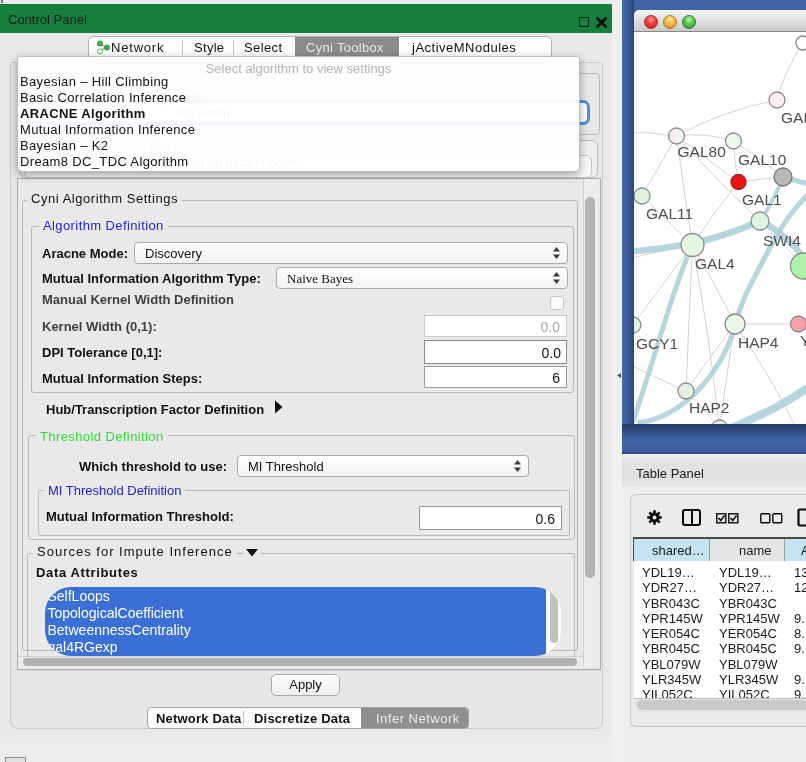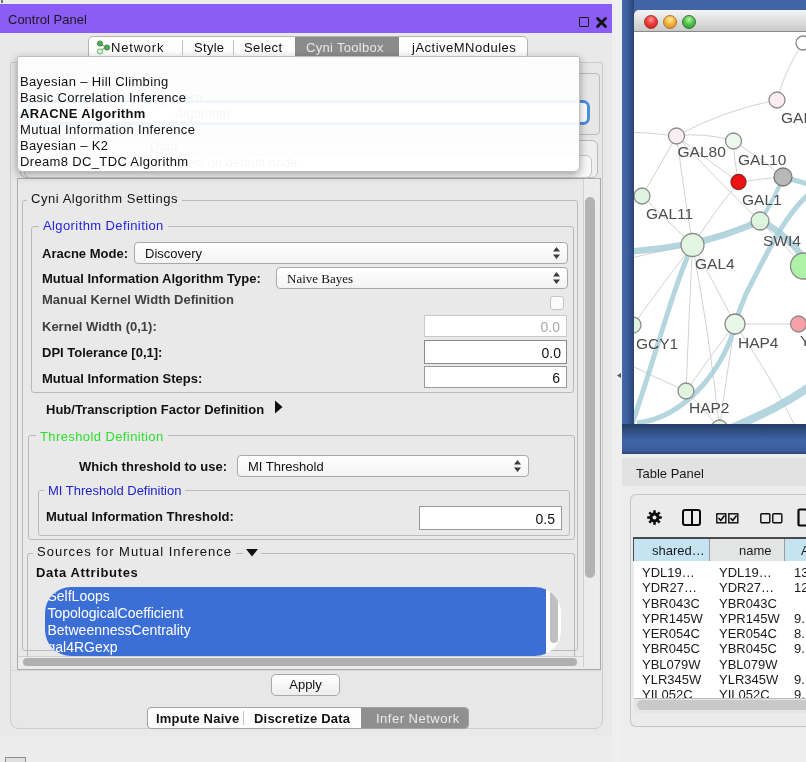--- a/index.html
+++ b/index.html
@@ -16,33 +16,33 @@
          border:1px solid #a9a9a9;border-radius:4px;
          font-size:13px;color:#111;}
   .combo span.tx{position:absolute;left:10px;top:3px;}
   .tfield{position:absolute;background:#fff;font-size:14px;color:#111;
           text-align:right;box-sizing:border-box;}
 </style>
 </head>
 <body>
 
 <div class="abs" style="left:1px;top:0;width:2px;height:3px;background:#777;"></div>
-<div class="abs" style="left:0;top:4px;width:612px;height:29px;background:#8b5cf6;border-bottom:2px solid #6d28d9;">
+<div class="abs" style="left:0;top:4px;width:612px;height:29px;background:#15803d;border-bottom:2px solid #6d28d9;">
   <div class="abs" style="left:8px;top:8px;font-size:13px;color:#1a1a1a;">Control Panel</div>
 
   <div class="abs" style="left:579px;top:13px;width:8px;height:8px;border:1.8px solid #1a1a1a;border-radius:1px;"></div>
 
   <svg class="abs" style="left:595px;top:12px;" width="13" height="13" viewBox="0 0 13 13">
     <path d="M2.5 2.5 L10.5 10.5 M10.5 2.5 L2.5 10.5" stroke="#111" stroke-width="2.8" stroke-linecap="round"></path>
   </svg>
 </div>
 
 <div class="abs" style="left:0;top:33px;width:612px;height:704px;background:#e9e9e9;"></div>
 
-<div class="abs" style="left:88px;top:36px;width:438px;height:21px;background:#fdfdfd;border:1px solid #b3b3b3;border-radius:5px;overflow:hidden;">
+<div class="abs" style="left:88px;top:36px;width:438px;height:21px;background:#fdfdfd;border:1px solid #b3b3b3;border-radius:5px;overflow:hidden;padding-left:24px;">
   <svg class="abs" style="left:7px;top:3px;" width="15" height="15" viewBox="0 0 15 15">
     <path d="M4 4 L10 7 M4 11 L10 7" stroke="#9b9b9b" stroke-width="1.2" fill="none"></path>
     <circle cx="4" cy="3.5" r="2.6" fill="#4caf50" stroke="#2e7d32" stroke-width="0.8"></circle>
     <circle cx="4" cy="11.5" r="2.6" fill="#dff2df" stroke="#4caf50" stroke-width="0.8"></circle>
     <circle cx="11" cy="7.5" r="2.6" fill="#4caf50" stroke="#2e7d32" stroke-width="0.8"></circle>
   </svg>
   <div class="abs lbl" style="left:22px;top:3px;letter-spacing:0.8px;">Network</div>
   <div class="abs" style="left:93px;top:3px;width:1px;height:15px;background:#c3c3c3;"></div>
   <div class="abs lbl" style="left:105px;top:3px;letter-spacing:0.3px;">Style</div>
   <div class="abs" style="left:144px;top:3px;width:1px;height:15px;background:#c3c3c3;"></div>
@@ -115,49 +115,50 @@
   <span class="tx">MI Threshold</span>
     <svg style="position:absolute;right:7px;top:4px;" width="7" height="12" viewBox="0 0 7 12">
       <path d="M3.5 0 L7 4.4 L0 4.4 Z" fill="#3a3a3a"></path>
       <path d="M3.5 12 L7 7.6 L0 7.6 Z" fill="#3a3a3a"></path>
     </svg>
 </div>
 
 <div class="grp" style="left:38px;top:490px;width:530px;height:44px;"></div>
 <div class="gtitle" style="left:44px;top:484px;font-size:13px;color:#2222cc;">MI Threshold Definition</div>
 <div class="abs blbl" style="left:46px;top:509px;">Mutual Information Threshold:</div>
-<div class="tfield" style="left:419px;top:506px;width:143px;height:24px;border:1px solid #9a9a9a;padding:4px 6px 0 0;">0.5</div>
+<div class="tfield" style="left:419px;top:506px;width:143px;height:24px;border:1px solid #9a9a9a;padding:4px 6px 0 0;">0.6</div>
 
 <div class="grp" style="left:27px;top:553px;width:546px;height:103px;border-bottom:none;border-radius:3px 3px 0 0;"></div>
-<div class="gtitle lbl" style="left:33px;top:545px;letter-spacing:1.0px;">Sources for Mutual Inference</div>
+<div class="gtitle lbl" style="left:33px;top:545px;letter-spacing:1.0px;">Sources for Impute Inference</div>
 <svg class="abs" style="left:243px;top:547px;background:#e9e9e9;" width="18" height="11" viewBox="0 0 18 11">
     <path d="M3 2 L15 2 L9 9.5 Z" fill="#111"></path>
   </svg>
 <div class="abs blbl" style="left:36px;top:565px;letter-spacing:0.65px;">Data Attributes</div>
 
 <div class="abs" style="left:45px;top:587px;width:516px;height:69px;background:#fff;overflow:hidden;border-radius:26px;">
   <div class="abs" style="left:0;top:0;width:501px;height:69px;background:#3b6fd6;"></div>
   <div class="abs" style="left:2.5px;top:1px;font-size:14px;color:#fff;line-height:17px;">SelfLoops<br>TopologicalCoefficient<br>BetweennessCentrality<br>gal4RGexp</div>
   <div class="abs" style="left:505px;top:2px;width:8px;height:54px;background:#c0c0c0;border-radius:4px;"></div>
 </div>
 
 <div class="abs" style="left:11px;top:670px;width:590px;height:1px;background:#d8d8d8;"></div>
 <div class="abs" style="left:271px;top:674px;width:67px;height:20px;background:linear-gradient(#ffffff,#eeeeee);border:1px solid #a8a8a8;border-radius:5px;text-align:center;font-size:13px;color:#111;line-height:19px;">Apply</div>
 
 <div class="abs" style="left:147px;top:707px;width:320px;height:20px;background:#fdfdfd;border:1px solid #a3a3a3;border-radius:4px;overflow:hidden;">
-  <div class="abs lbl" style="left:8px;top:3px;font-weight:bold;letter-spacing:0.2px;">Impute Naive</div>
+  <div class="abs lbl" style="left:8px;top:3px;font-weight:bold;letter-spacing:0.2px;">Network Data</div>
   <div class="abs" style="left:95px;top:3px;width:1px;height:14px;background:#c3c3c3;"></div>
   <div class="abs lbl" style="left:106px;top:3px;font-weight:bold;letter-spacing:0.2px;">Discretize Data</div>
   <div class="abs" style="left:213px;top:0;width:107px;height:20px;background:#8f8f8f;"></div>
   <div class="abs lbl" style="left:228px;top:3px;color:#ebebeb;letter-spacing:0.5px;">Infer Network</div>
 </div>
 
 <div class="abs" style="left:5px;top:757px;width:19px;height:10px;border:1.5px solid #8f8f8f;background:#e0e0e0;"></div>
 
 <div class="abs" style="left:17px;top:56px;width:561px;height:114px;background:rgba(255,255,255,0.92);border:1px solid #bdbdbd;border-radius:2px 2px 6px 6px;box-shadow:0 3px 9px rgba(0,0,0,0.35);">
+  <div class="abs" style="left:0;top:4px;width:561px;text-align:center;font-size:13px;color:#b4b4b4;">Select algorithm to view settings</div>
   <div class="abs" style="left:2px;top:17px;font-size:13px;color:#111;line-height:16.05px;white-space:nowrap;letter-spacing:0.35px;">Bayesian – Hill Climbing<br>Basic Correlation Inference<br><b>ARACNE Algorithm</b><br>Mutual Information Inference<br>Bayesian – K2<br>Dream8 DC_TDC Algorithm</div>
 </div>
 
 <div class="abs" style="left:612px;top:0;width:10px;height:762px;background:#efefef;"></div>
 <svg class="abs" style="left:617px;top:373px;" width="4" height="5" viewBox="0 0 4 5">
     <path d="M4 0 L4 5 L0 2.5 Z" fill="#555"></path>
   </svg>
 
 <div class="abs" style="left:622px;top:0;width:184px;height:454px;background:#4064a6;"></div>
 <div class="abs" style="left:622px;top:0;width:12px;height:454px;background:linear-gradient(to right,#4569ab,#3c5d9d 50%,#2c4471);"></div>

